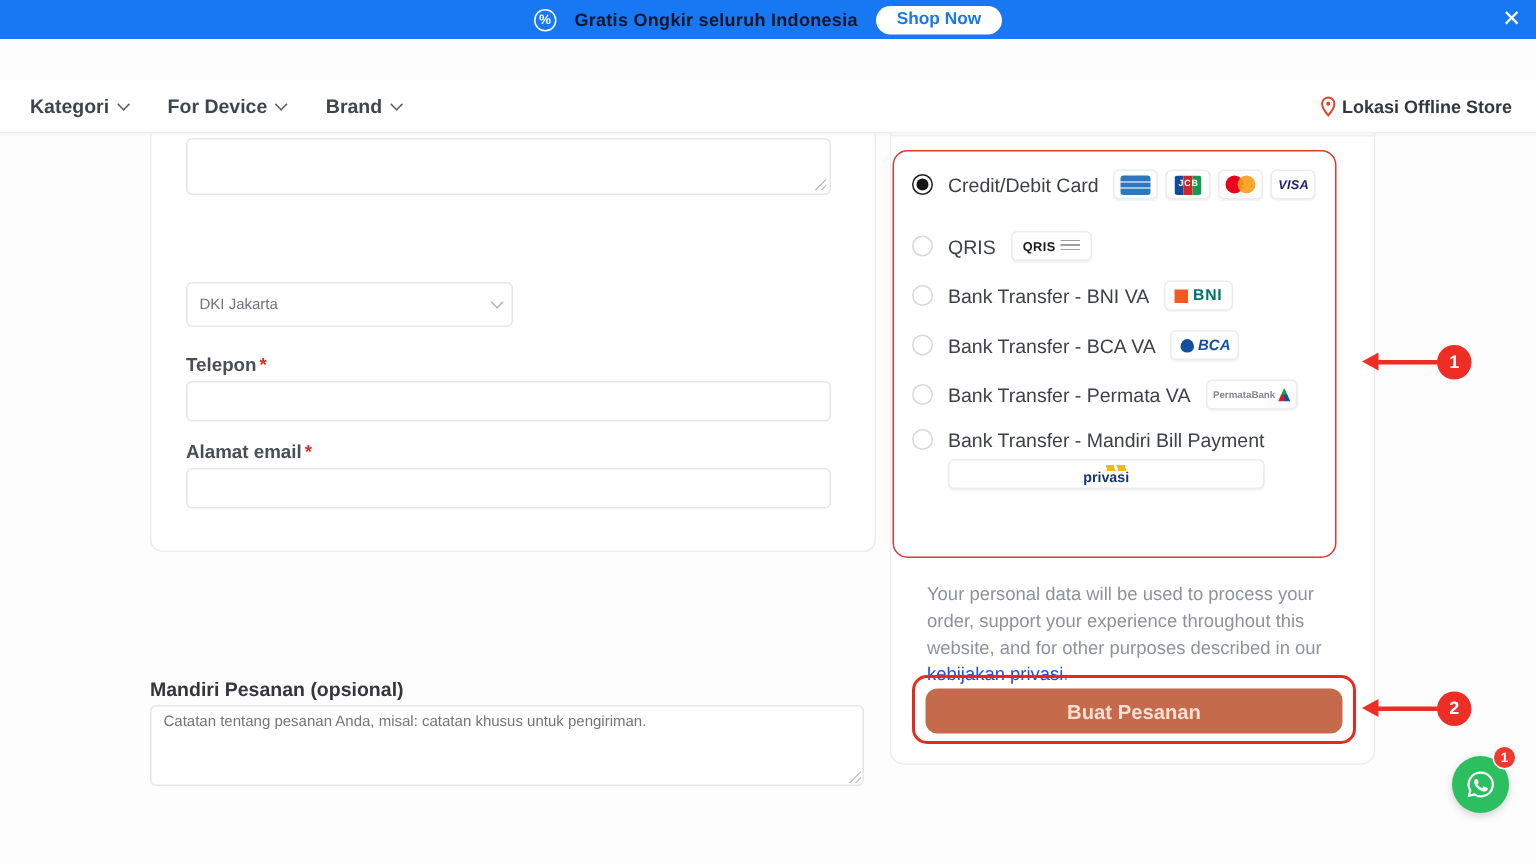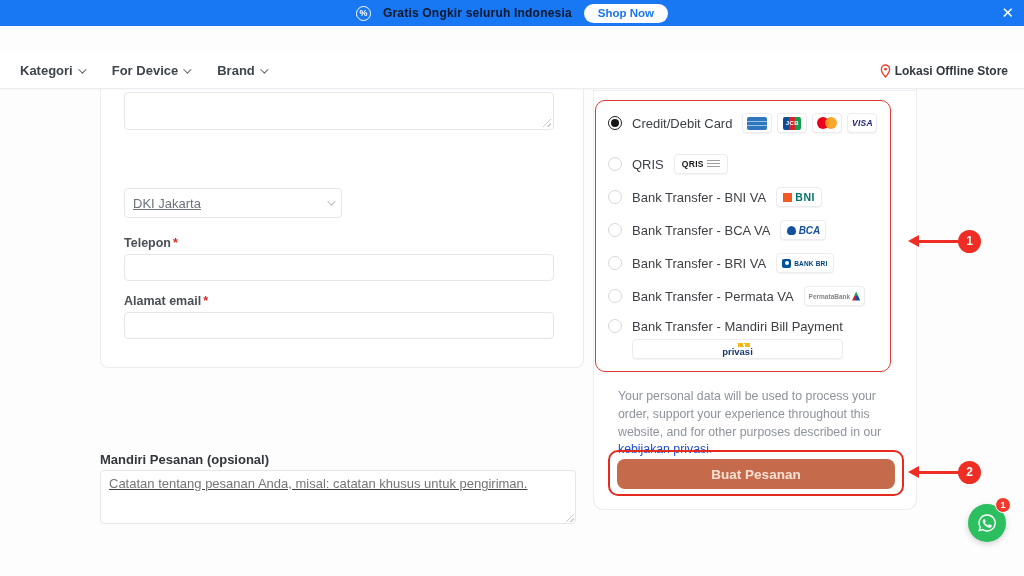--- a/index.html
+++ b/index.html
@@ -27,21 +27,21 @@
   .nav-right { position:absolute; right:16px; display:flex; align-items:center; gap:4px;
                font-size:12px; color:#33383f; font-weight:700; cursor:pointer; }
 
   
   .card { background:#fff; border:1px solid #ececf1; position:absolute; }
   .left-card { left:100px; top:62px; width:484px; height:306px; border-top:none; border-radius:0 0 8px 8px; }
   .f-label { position:absolute; font-size:12.5px; font-weight:600; color:#4a4f56; }
   .req { color:#e02b20; margin-left:2px; }
   .t-area, .t-input, .sel {
       position:absolute; background:#fff; border:1px solid #e4e6ea; border-radius:4px;
-      font-family:inherit; font-size:13px; color:#3c4046; padding:5px 8px; outline:none;text-decoration:underline; }
+      font-family:inherit; font-size:10px; color:#3c4046; padding:5px 8px; outline:none; }
   .resize-h { position:absolute; right:2px; bottom:2px; width:9px; height:9px; cursor:nwse-resize;
       background:repeating-linear-gradient(-45deg, transparent 0 2px, #c7cacf 2px 3px);
       clip-path:polygon(100% 0, 100% 100%, 0 100%); }
   .sel { display:flex; align-items:center; justify-content:space-between; color:#6d727a; cursor:pointer; }
   .sel .chev { border-color:#b4b8bf; }
 
   .cb-row { position:absolute; left:100px; top:408px; display:flex; align-items:center; gap:8px; cursor:pointer; }
   .cb-box { width:12px; height:12px; border:1.4px solid #8f959c; border-radius:2px; background:#fff; }
   .cb-label { font-size:13.5px; font-weight:700; color:#26292d; }
 
@@ -235,28 +235,20 @@
 
       <div class="pay-row">
         <span class="radio"></span>
         <span class="pay-label">Bank Transfer - BCA VA</span>
         <span class="badge bca-badge">
           <span class="bca-mark"></span>
             <span class="bca-word">BCA</span>
         </span>
       </div>
 
-      <div class="pay-row">
-        <span class="radio"></span>
-        <span class="pay-label">Bank Transfer - BRI VA</span>
-        <span class="badge bri-badge">
-          <span class="bri-mark"></span>
-            <span class="bri-word">BANK BRI</span>
-        </span>
-      </div>
 
       <div class="pay-row">
         <span class="radio"></span>
         <span class="pay-label">Bank Transfer - Permata VA</span>
         <span class="badge permata-badge">
           <span class="permata-word">PermataBank</span>
             <span class="permata-mark"></span>
         </span>
       </div>
 

